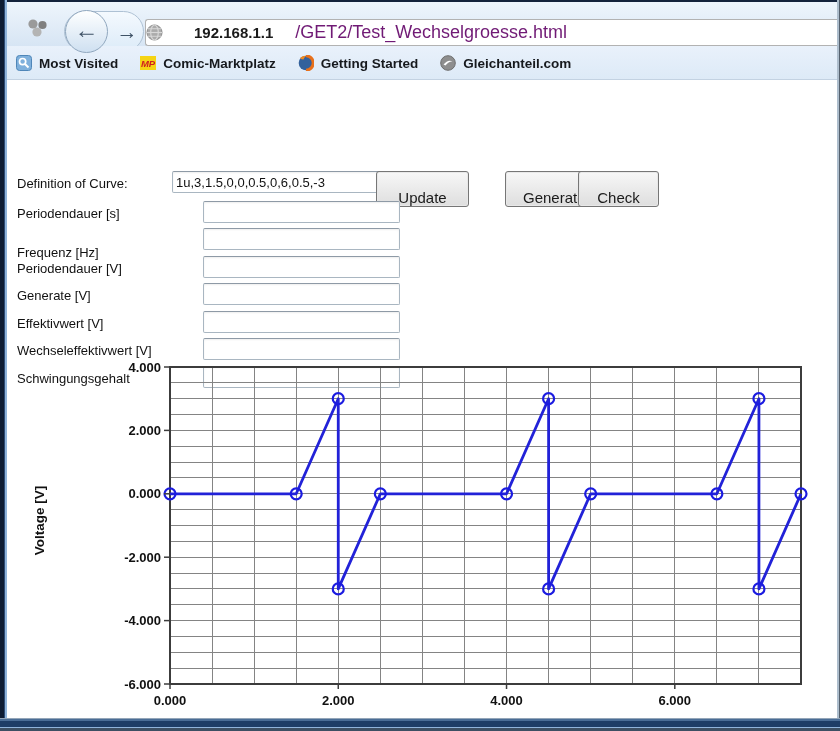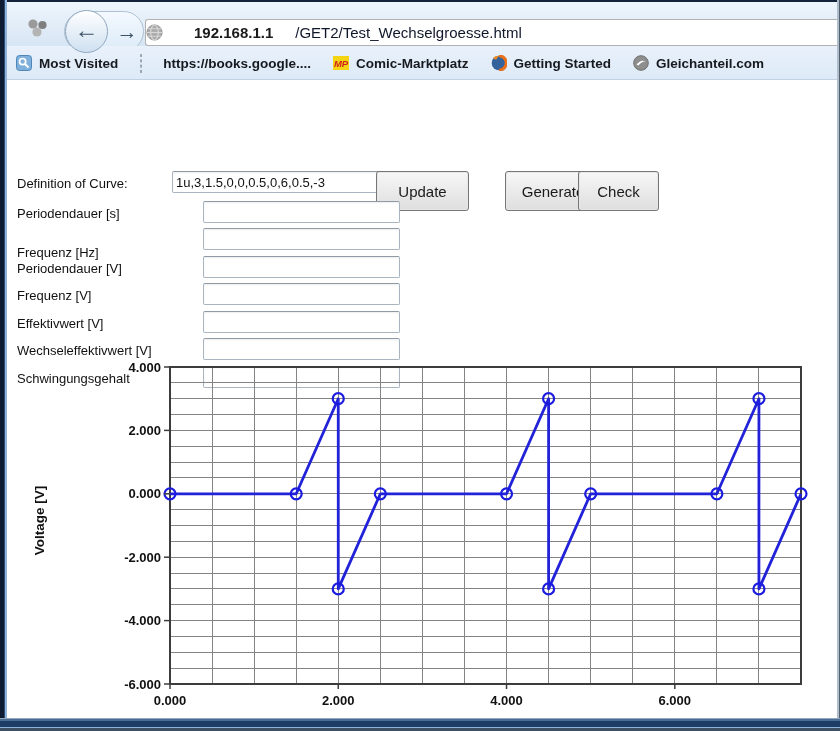--- a/index.html
+++ b/index.html
@@ -26,39 +26,39 @@
     display:flex;align-items:center;justify-content:center;cursor:pointer;z-index:5;}
   .back-btn span{font-size:24px;line-height:1;color:#3f5266;font-weight:bold;margin-top:-3px;}
   .fwd-btn{position:absolute;left:110px;top:17px;width:30px;height:26px;
     display:flex;align-items:center;justify-content:center;cursor:pointer;z-index:5;}
   .fwd-btn span{font-size:21px;line-height:1;color:#3f5266;font-weight:bold;margin-top:-2px;}
   .url-bar{position:absolute;left:143px;top:17px;right:0px;height:27px;background:#fff;
     border:1px solid #b2b2b2;border-right:none;border-radius:3px 0 0 3px;
     display:flex;align-items:center;padding-left:0;cursor:text;gap:22px;}
   .globe-icon{width:17px;height:17px;margin-right:9px;flex:0 0 auto;}
   .url-host{font-size:15px;font-weight:700;color:#1a1a1a;white-space:pre;}
-  .url-path{font-size:15px;color:#0f172a;white-space:pre;}
+  .url-path{font-size:18px;color:#701a75;white-space:pre;}
 
   .bookmarks{position:absolute;left:2px;top:46px;right:2px;height:34px;
     background:linear-gradient(#e9f1fb,#ddeaf7);border-bottom:1px solid #c3d2e2;
     display:flex;align-items:center;padding-left:14px;overflow:hidden;}
   .bm{display:flex;align-items:flex-end;margin-right:22px;cursor:pointer;flex:0 0 auto;}
   .bm .bm-icon{width:16px;height:16px;margin-right:7px;flex:0 0 auto;position:relative;}
   .bm .bm-label{font-size:13.5px;font-weight:600;color:#16191d;white-space:pre;}
   .fav-default{width:14px;height:14px;border:1px dashed #9aa7b5;border-radius:2px;margin-top:1px;}
 
   
   .content{position:absolute;left:7px;top:81px;right:3px;bottom:13px;background:#fff;}
   .flabel{position:absolute;font-size:13px;color:#111;white-space:pre;}
   .tinput{position:absolute;height:22px;border:1px solid #a9b6c1;border-top-color:#8e9aa6;
     border-radius:2px;background:#fff;box-shadow:inset 0 1px 2px rgba(0,0,0,.07);
     font-size:13px;color:#111;padding:0 3px;outline:none;}
-  .btn{position:absolute;height:40px;border:1px solid #767676;border-radius:3px;
+  .btn{position:absolute;height:16px;border:1px solid #767676;border-radius:3px;
     background:linear-gradient(#f7f7f7,#dedede);box-shadow:0 0 0 1px #e8e8e8 inset;
-    font-size:15px;color:#1a1a1a;cursor:pointer;padding:4px;}
+    font-size:15px;color:#1a1a1a;cursor:pointer;padding:17px;}
 
   
   .def-label{left:10px;top:95px;}
   .def-input{left:165px;top:90px;width:223px;}
   .btn-update{left:369px;top:90px;width:93px;}
   .btn-generate{left:466px;top:90px;width:96px;margin-left:32px;}
   .btn-check{left:571px;top:90px;width:81px;}
 
   .frow-label{left:10px;}
   .frow-input{left:196px;width:197px;}
@@ -107,24 +107,20 @@
   <div class="bookmarks">
     <div class="bm">
       <svg class="bm-icon" viewBox="0 0 16 16">
         <rect x="0.5" y="0.5" width="15" height="15" rx="3" fill="#7fb0dc" stroke="#4f86b8"></rect>
         <circle cx="6.6" cy="6.6" r="3.1" fill="none" stroke="#ffffff" stroke-width="1.7"></circle>
         <line x1="9" y1="9" x2="12.5" y2="12.5" stroke="#ffffff" stroke-width="2"></line>
       </svg>
       <span class="bm-label">Most Visited</span>
     </div>
     <div class="bm">
-      <span class="bm-icon"><span class="fav-default"></span></span>
-      <span class="bm-label">https://books.google....</span>
-    </div>
-    <div class="bm">
       <svg class="bm-icon" viewBox="0 0 16 16">
         <rect x="0" y="1" width="16" height="14" fill="#f5d414"></rect>
         <text x="8" y="11.5" text-anchor="middle" font-size="9.5" font-weight="bold" font-style="italic" fill="#cf1f1f">MP</text>
       </svg>
       <span class="bm-label">Comic-Marktplatz</span>
     </div>
     <div class="bm">
       <svg class="bm-icon" viewBox="0 0 16 16">
         <circle cx="8" cy="8" r="7.3" fill="#33619c"></circle>
         <path d="M8 .8 A7.2 7.2 0 0 1 15.2 8 A7.2 7.2 0 0 1 8 15.2" fill="none" stroke="#e8701a" stroke-width="3"></path>
@@ -151,21 +147,21 @@
 
     <span class="flabel frow-label" style="top:125px">Periodendauer [s]</span>
     <input class="tinput frow-input" style="top: 120px;" value="">
 
     <span class="flabel frow-label" style="top:164px">Frequenz [Hz]</span>
     <input class="tinput frow-input" style="top: 147px;" value="">
 
     <span class="flabel frow-label" style="top:180px">Periodendauer [V]</span>
     <input class="tinput frow-input" style="top: 175px;" value="">
 
-    <span class="flabel frow-label" style="top:207px">Frequenz [V]</span>
+    <span class="flabel frow-label" style="top:207px">Generate [V]</span>
     <input class="tinput frow-input" style="top: 202px;" value="">
 
     <span class="flabel frow-label" style="top:235px">Effektivwert [V]</span>
     <input class="tinput frow-input" style="top: 230px;" value="">
 
     <span class="flabel frow-label" style="top:262px">Wechseleffektivwert [V]</span>
     <input class="tinput frow-input" style="top: 257px;" value="">
 
     <span class="flabel frow-label" style="top:290px">Schwingungsgehalt</span>
     <input class="tinput frow-input" style="top: 285px;" value="">

